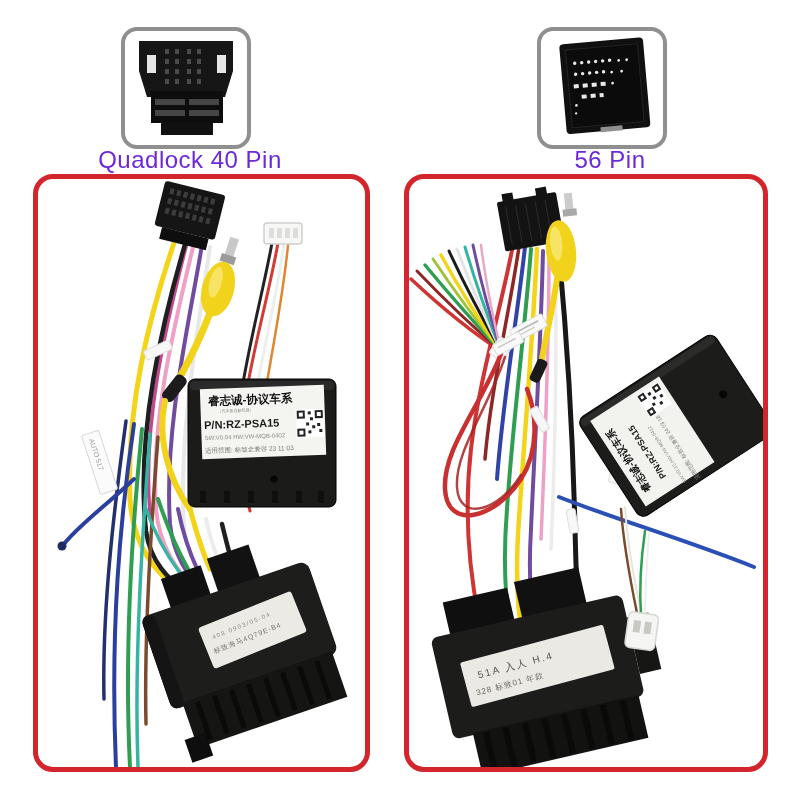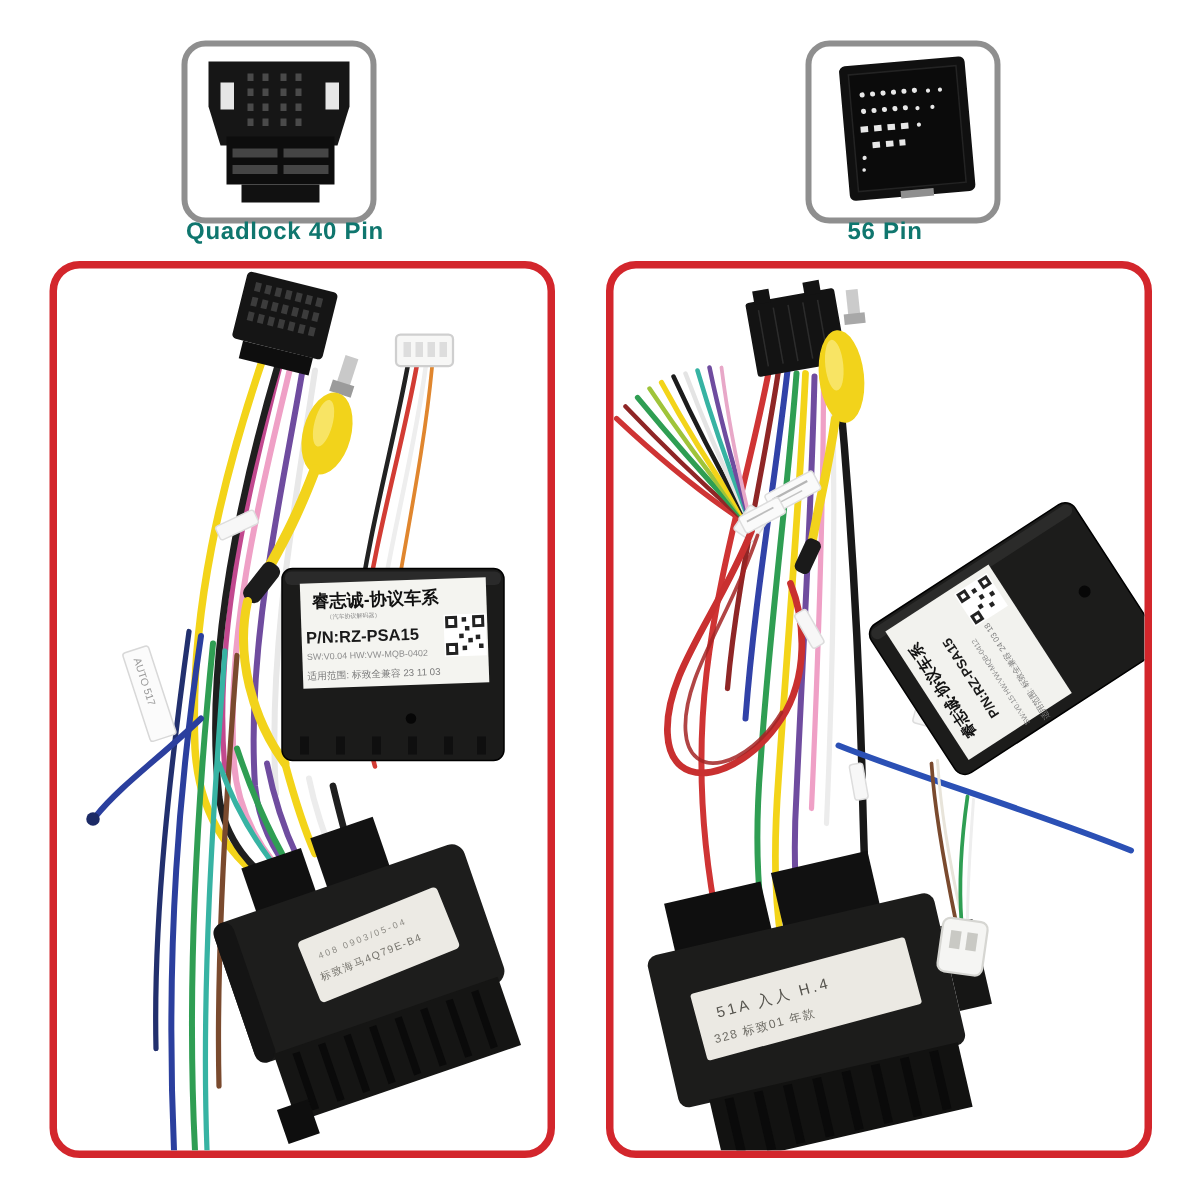--- a/index.html
+++ b/index.html
@@ -9,24 +9,24 @@
   }
   .thumb-card{
     position:absolute;width:130px;height:122px;background:#fff;
     border:4px solid #8f8f8f;border-radius:16px;box-sizing:border-box;
     display:flex;align-items:center;justify-content:center;overflow:hidden;
   }
   #thumb-left{left:121px;top:27px;}
   #thumb-right{left:537px;top:27px;}
   .pin-label{
     position:absolute;width:260px;text-align:center;
-    font-size:16px;font-weight:bold;color:#0f766e;letter-spacing:0.5px;
+    font-size:24px;font-weight:normal;color:#6d28d9;letter-spacing:0.5px;
   }
   #label-left{left:60px;top:146px;}
-  #label-right{left:460px;top:146px;}
+  #label-right{left:480px;top:146px;}
   .panel{
     position:absolute;top:174px;height:598px;background:#fff;
     border:5px solid #d3262c;border-radius:20px;box-sizing:border-box;overflow:hidden;
   }
   #panel-left{left:33px;width:337px;}
   #panel-right{left:404px;width:364px;}
   .panel svg{display:block;}
   text{font-family:"Liberation Sans", sans-serif;}
 </style>
 </head>

